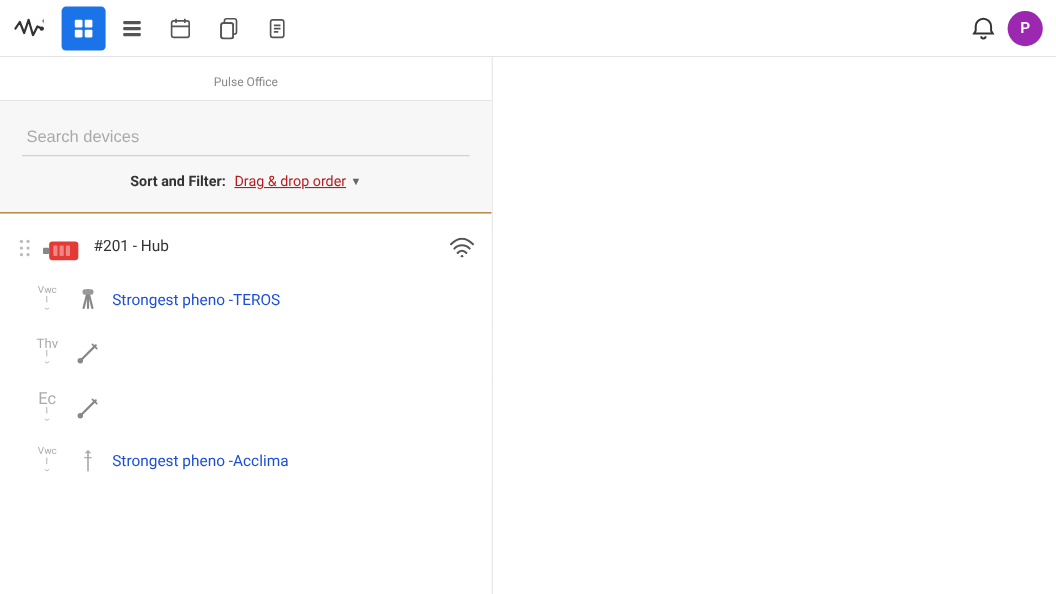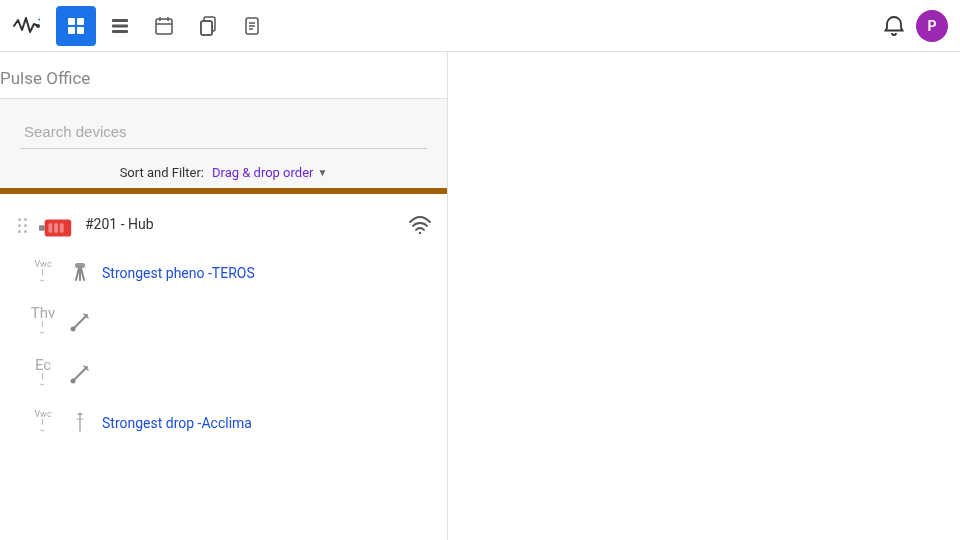--- a/index.html
+++ b/index.html
@@ -88,32 +88,32 @@
       width: 448px;
       background: #fff;
       border-right: 1px solid #e0e0e0;
       display: flex;
       flex-direction: column;
       overflow-y: auto;
     }
 
     
     .panel-header {
-      text-align: left;
+      text-align: center;
       padding: 16px 0 10px;
       color: #888;
-      font-size: 17px;
+      font-size: 11px;
       border-bottom: 1px solid #e0e0e0;
     }
 
     
     .search-area {
       background: #f7f7f7;
-      padding: 16px 20px 8px;
-      border-bottom: 6px solid #a16207;
+      padding: 16px 20px 20px;
+      border-bottom: 1px solid #a16207;
     }
 
     .search-input-wrapper {
       margin-bottom: 16px;
     }
 
     .search-input {
       width: 100%;
       border: none;
       border-bottom: 1px solid #ccc;
@@ -130,36 +130,37 @@
 
     .sort-filter-row {
       display: flex;
       align-items: center;
       justify-content: center;
       gap: 8px;
     }
 
     .sort-filter-label {
       font-size: 13px;
-      font-weight: 400;
+      font-weight: 700;
       color: #333;
     }
 
     .sort-filter-select {
       display: flex;
       align-items: center;
       gap: 4px;
       cursor: pointer;
       font-size: 13px;
       color: #333;
     }
 
     .sort-filter-value {
       font-size: 13px;
-      color: #6d28d9;
+      color: #b91c1c;
+      text-decoration: underline;
     }
 
     .chevron-icon {
       font-size: 10px;
       color: #666;
     }
 
     
     .devices-list {
       padding: 12px 0;
@@ -403,21 +404,21 @@
             <line x1="11" y1="2" x2="11" y2="18" stroke="#888" stroke-width="2" stroke-linecap="round"></line>
             <line x1="11" y1="2" x2="15" y2="18" stroke="#888" stroke-width="2" stroke-linecap="round"></line>
             <rect x="6" y="1" width="10" height="5" rx="2" fill="#999"></rect>
           </svg>
         </div>
         <span class="sensor-name">Strongest pheno -TEROS</span>
       </div>
 
       <div class="sensor-item">
         <div class="sensor-connector">
-          <div style="font-size:15px;color:#aaa;line-height:1">Thv</div>
+          <div style="font-size:12px;color:#aaa;line-height:1">Thv</div>
           <div style="display:flex;flex-direction:column;align-items:center">
             <div style="width:1px;height:6px;background:#bbb;"></div>
             <div style="font-size:10px;color:#aaa;transform:rotate(90deg);">›</div>
           </div>
         </div>
         <div class="sensor-icon-wrapper">
 
           <svg width="22" height="22" viewBox="0 0 22 22">
             <line x1="4" y1="18" x2="18" y2="4" stroke="#888" stroke-width="2" stroke-linecap="round"></line>
             <circle cx="4" cy="18" r="2.5" fill="#888"></circle>
@@ -452,21 +453,21 @@
           </div>
         </div>
         <div class="sensor-icon-wrapper">
 
           <svg width="22" height="22" viewBox="0 0 22 22">
             <line x1="11" y1="3" x2="11" y2="19" stroke="#aaa" stroke-width="1.5" stroke-linecap="round"></line>
             <polygon points="8,3 14,3 11,0" fill="#aaa"></polygon>
             <line x1="8" y1="7" x2="14" y2="7" stroke="#aaa" stroke-width="1" stroke-linecap="round"></line>
           </svg>
         </div>
-        <span class="sensor-name">Strongest drop -Acclima</span>
+        <span class="sensor-name">Strongest pheno -Acclima</span>
       </div>
 
     </div>
   </div>
 
   <div class="right-panel"></div>
 
 </div>
 
 </body></html>

